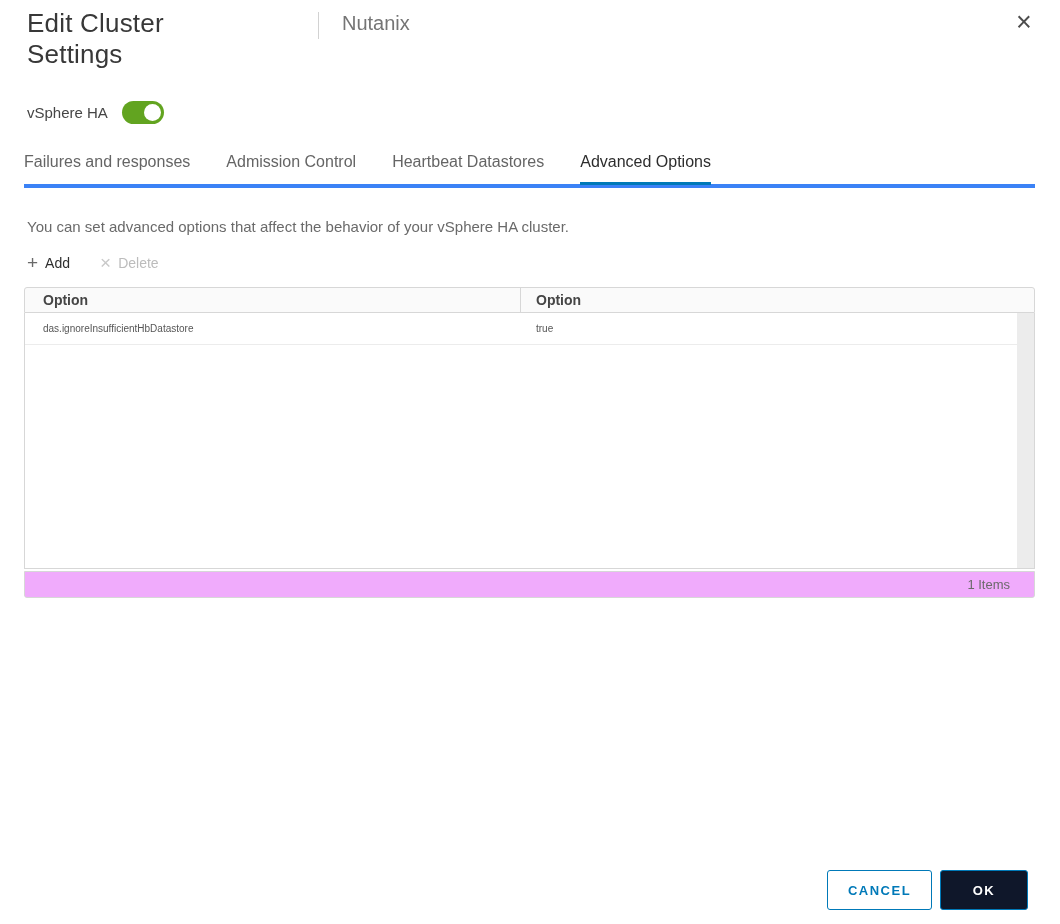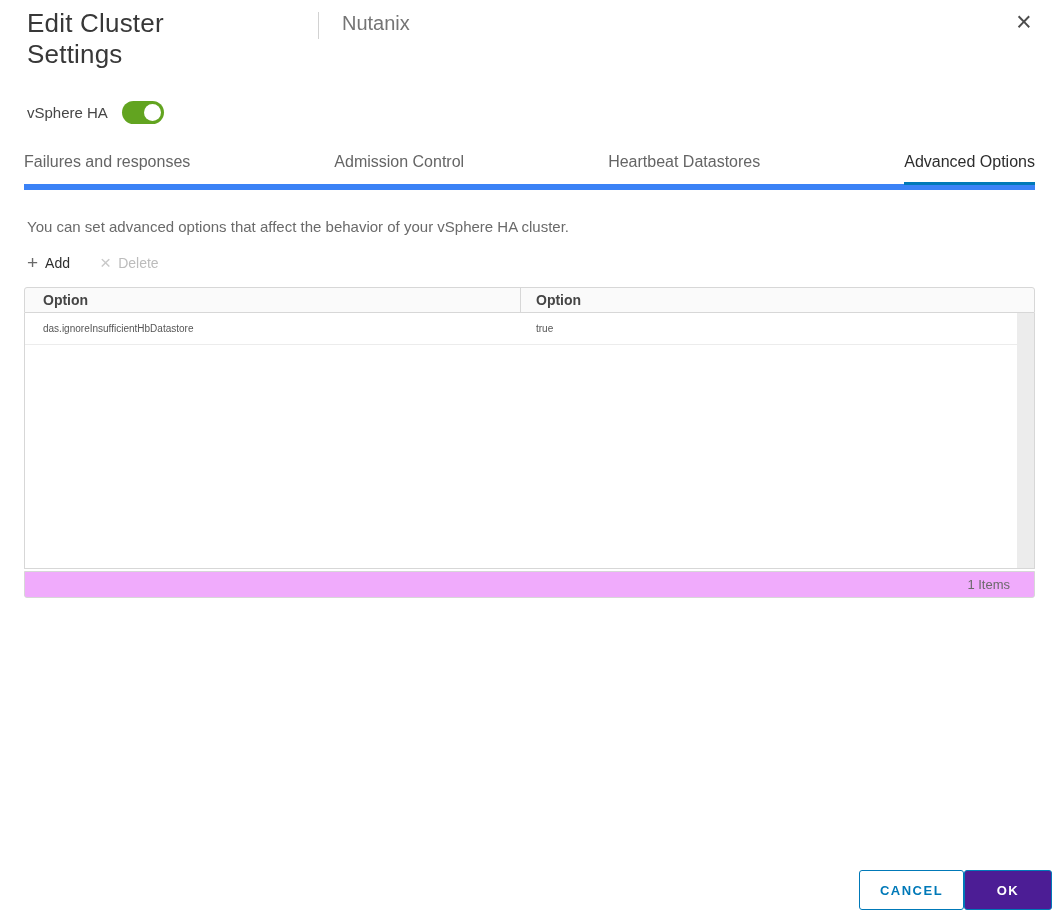--- a/index.html
+++ b/index.html
@@ -77,23 +77,22 @@
     border-radius: 50%;
     background: #ffffff;
   }
 
   
   .tabs {
     position: absolute;
     left: 24px; top: 150px;
     width: 1011px;
     display: flex;
-    gap: 12px;
-    border-bottom: 6px solid #3b82f6;
-    justify-content: space-between;
+    gap: 36px;
+    border-bottom: 4px solid #3b82f6;
   }
   .tab {
     font-size: 16px;
     color: #656565;
     padding: 3px 0 11px 0;
     border-bottom: 3px solid transparent;
     margin-bottom: -1px;
     cursor: pointer;
     white-space: nowrap;
   }
@@ -193,41 +192,42 @@
     font-size: 13px;
     color: #6a6a6a;
     line-height: 26px;
     padding-right: 24px;
     background: #f0abfc;
   }
 
   
   .action-bar {
     position: absolute;
-    right: 8px; bottom: 14px;
-    display: flex;
+    right: 32px; bottom: 14px;
+    display: flex;
+    gap: 8px;
   }
   .btn {
     height: 40px;
     border-radius: 3px;
     font-family: "Liberation Sans", sans-serif;
     font-size: 13px;
     font-weight: 700;
     letter-spacing: 1.5px;
     cursor: pointer;
     border: 1px solid #0079b8;
   }
   .btn-outline {
     width: 105px;
     background: #ffffff;
     color: #0079b8;
   }
   .btn-primary {
     width: 88px;
-    background: #4c1d95;
+    background: #0f172a;
     color: #ffffff;
   }
 </style>
 </head>
 <body>
 
 <div class="dialog">
 
   <div class="dlg-title">
     <div>Edit Cluster</div>

